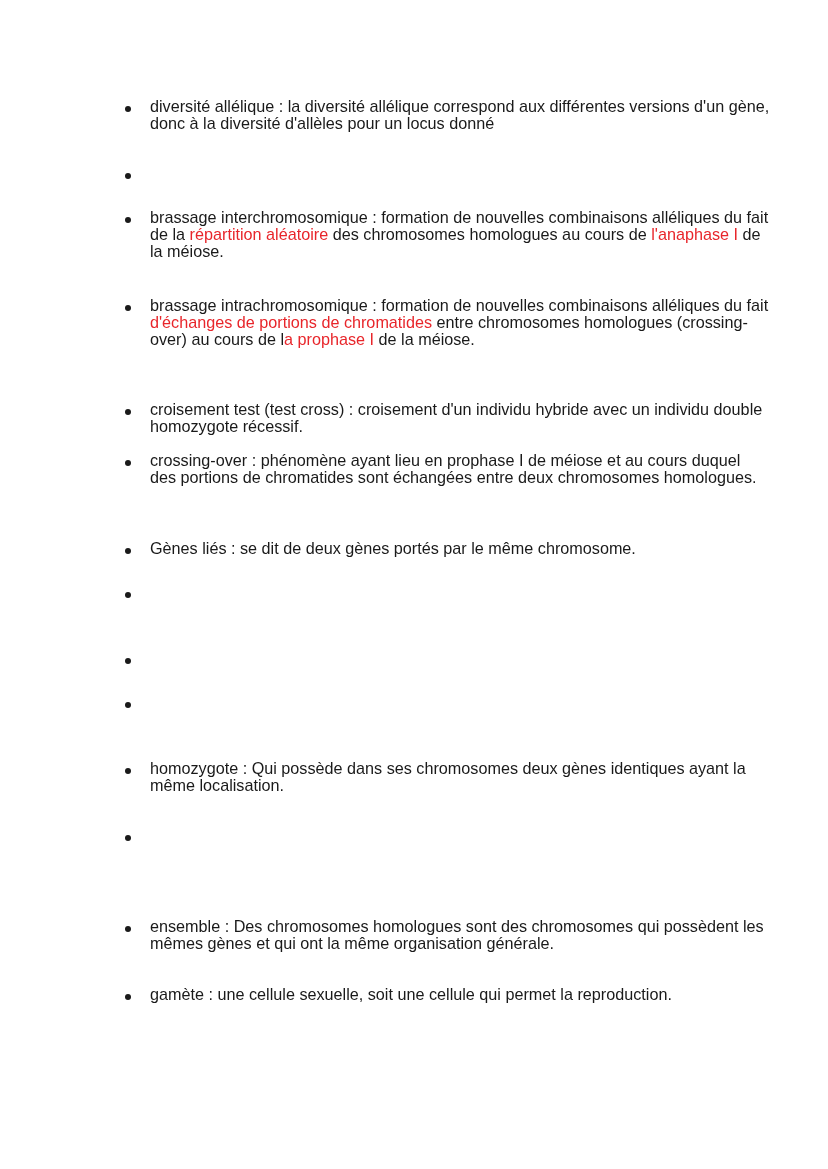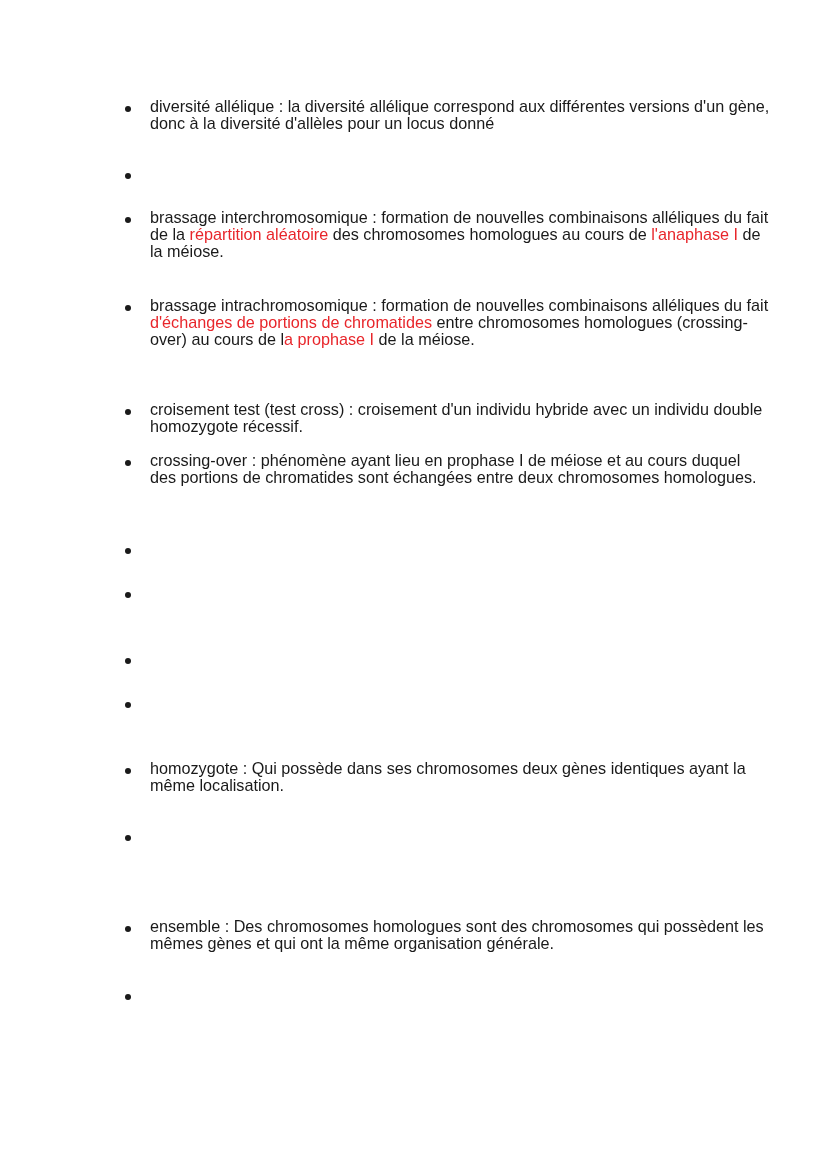--- a/index.html
+++ b/index.html
@@ -52,22 +52,22 @@
 <body>
 
 <div class="page">
   <ul class="glossary" id="glossary">
       <li class="entry" style="position: absolute; top: 0px; left: 0px; width: 620px;"><span class="bullet"></span><span><span>diversité allélique : la diversité allélique correspond aux différentes versions d'un gène, donc à la diversité d'allèles pour un locus donné</span></span></li>
       <li class="entry" style="position: absolute; top: 67px; left: 0px; width: 620px;"><span class="bullet"></span></li>
       <li class="entry" style="position: absolute; top: 111px; left: 0px; width: 620px;"><span class="bullet"></span><span><span>brassage interchromosomique : formation de nouvelles combinaisons alléliques du fait de la </span><span class="red">répartition aléatoire</span><span> des chromosomes homologues au cours de </span><span class="red">l'anaphase I</span><span> de la méiose.</span></span></li>
       <li class="entry" style="position: absolute; top: 199px; left: 0px; width: 620px;"><span class="bullet"></span><span><span>brassage intrachromosomique : formation de nouvelles combinaisons alléliques du fait </span><span class="red">d'échanges de portions de chromatides</span><span> entre chromosomes homologues (crossing-over) au cours de l</span><span class="red">a prophase I</span><span> de la méiose.</span></span></li>
       <li class="entry" style="position: absolute; top: 287px; left: 0px; width: 620px; margin-top: 16px;"><span class="bullet"></span><span><span>croisement test (test cross) : croisement d'un individu hybride avec un individu double homozygote récessif.</span></span></li>
       <li class="entry" style="position: absolute; top: 354px; left: 0px; width: 620px;"><span class="bullet"></span><span><span>crossing-over : phénomène ayant lieu en prophase I de méiose et au cours duquel des portions de chromatides sont échangées entre deux chromosomes homologues.</span></span></li>
-      <li class="entry" style="position: absolute; top: 442px; left: 0px; width: 620px;"><span class="bullet"></span></li>
+      <li class="entry" style="position: absolute; top: 442px; left: 0px; width: 620px;"><span class="bullet"></span><span><span>Gènes liés : se dit de deux gènes portés par le même chromosome.</span></span></li>
       <li class="entry" style="position: absolute; top: 486px; left: 0px; width: 620px;"><span class="bullet"></span></li>
       <li class="entry" style="position: absolute; top: 552px; left: 0px; width: 620px;"><span class="bullet"></span></li>
       <li class="entry" style="position: absolute; top: 596px; left: 0px; width: 620px;"><span class="bullet"></span></li>
       <li class="entry" style="position: absolute; top: 662px; left: 0px; width: 620px;"><span class="bullet"></span><span><span>homozygote : Qui possède dans ses chromosomes deux gènes identiques ayant la même localisation.</span></span></li>
       <li class="entry" style="position: absolute; top: 729px; left: 0px; width: 620px;"><span class="bullet"></span></li>
       <li class="entry" style="position: absolute; top: 820px; left: 0px; width: 620px;"><span class="bullet"></span><span><span>ensemble :  Des chromosomes homologues sont des chromosomes qui possèdent les mêmes gènes et qui ont la même organisation générale.</span></span></li>
-      <li class="entry" style="position: absolute; top: 888px; left: 0px; width: 620px;"><span class="bullet"></span></li>
+      <li class="entry" style="position: absolute; top: 888px; left: 0px; width: 620px;"><span class="bullet"></span><span><span>gamète : une cellule sexuelle, soit une cellule qui permet la reproduction.</span></span></li>
     </ul>
 </div>
 
 </body></html>

